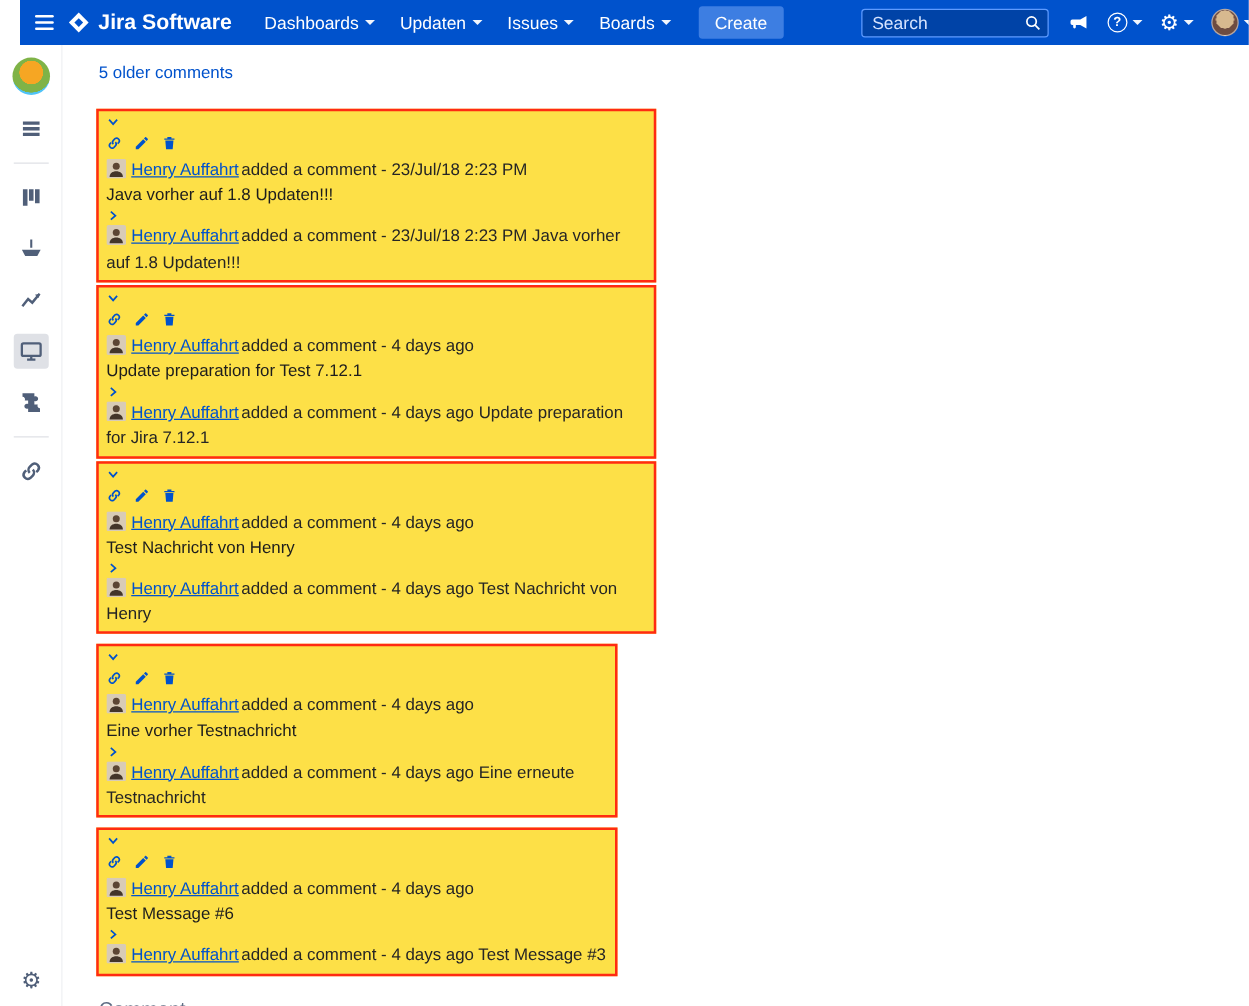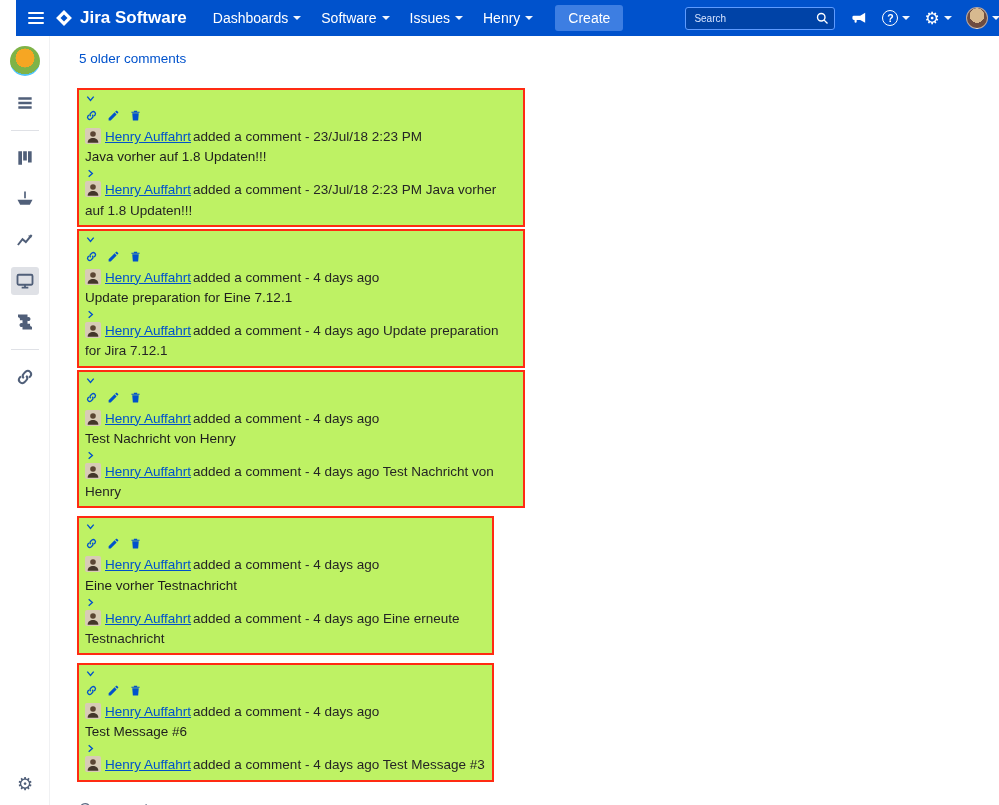--- a/index.html
+++ b/index.html
@@ -20,21 +20,21 @@
   .logo { display: flex; align-items: center; gap: 6px; font-size: 17px; font-weight: bold; margin-right: 16px; white-space: nowrap; }
   .navitem { display: flex; align-items: center; gap: 5px; font-size: 14px; padding: 0 10px; height: 20px; cursor: pointer; white-space: nowrap; }
   .caret { width: 0; height: 0; border-left: 4px solid transparent; border-right: 4px solid transparent; border-top: 4px solid #fff; opacity: .95; }
   .create-btn {
     background: var(--create-bg, #3D7EE2); border: none; color: #fff; font-size: 14px;
     padding: 5px 13px; border-radius: 3px; margin: 0 12px; cursor: pointer; font-family: inherit;
   }
   .search-wrap { margin-left: 50px; position: relative; }
   .search-input {
     width: 150px; height: 23px; background: rgba(0,0,0,0.18); border: 1px solid #5E9BFF;
-    border-radius: 3px; color: #fff; padding: 0 26px 0 8px; font-size: 10px; font-family: inherit; outline: none;
+    border-radius: 3px; color: #fff; padding: 0 26px 0 8px; font-size: 14px; font-family: inherit; outline: none;
   }
   .search-input::placeholder { color: #D6E4FF; }
   .search-mag { position: absolute; right: 5px; top: 4px; }
   .nav-right { display: flex; align-items: center; gap: 14px; margin-left: 16px; }
   .nav-icon-group { display: flex; align-items: center; gap: 4px; cursor: pointer; }
   .help-circle {
     width: 16px; height: 16px; border: 1.6px solid #fff; border-radius: 50%;
     font-size: 10.5px; font-weight: bold; display: flex; align-items: center; justify-content: center; color: #fff;
   }
   .gear-glyph { font-size: 17px; line-height: 1; color: #fff; }
@@ -52,21 +52,21 @@
   .side-btn.selected { background: #DFE1E6; }
   .side-divider { width: 28px; height: 1px; background: #DFE1E6; }
   .side-bottom { position: absolute; bottom: 10px; left: 0; width: 50px; display: flex; justify-content: center; color: #505F79; font-size: 18px; cursor: pointer; }
 
   
   .content { position: absolute; top: 36px; left: 50px; width: 949px; padding: 13px 0 0 27px; }
   .older-link { display: inline-block; color: var(--link-blue, #0052CC); font-size: 13.5px; margin: 0 0 22px 2px; text-decoration: none; }
 
   .comment-box {
     border: 2px solid var(--highlight-border, #FF2B12);
-    padding: 2px 6px 4px 6px; margin-bottom: 2px; font-size: 13.5px; background: #bef264;
+    padding: 2px 6px 4px 6px; margin-bottom: 2px; font-size: 13.5px; background: #fde047;
   }
   .comment-box.wide { width: 448px; }
   .comment-box.narrow { width: 417px; }
   .comment-box.gap { margin-top: 8px; }
   .chev { color: var(--link-blue, #0052CC); height: 13px; display: flex; align-items: center; cursor: pointer; }
   .actions { display: flex; gap: 9px; color: var(--link-blue, #0052CC); margin: 4px 0 5px 0; }
   .actions > span { cursor: pointer; display: inline-flex; }
   .meta-row, .collapsed-row { line-height: 1.5; color: #252525; }
   .avatar-mini { display: inline-block; width: 16px; height: 16px; vertical-align: -3px; margin-right: 4px; border-radius: 2px; overflow: hidden; }
   .author { color: var(--link-blue, #0052CC); text-decoration: underline; }
@@ -181,29 +181,29 @@
       <path d="M12 2.5l9.5 9.5-9.5 9.5L2.5 12z" fill="#fff"></path>
       <path d="M12 7.8l4.2 4.2-4.2 4.2-4.2-4.2z" fill="#0052CC"></path>
     </svg>
     <span>Jira Software</span>
   </div>
   <div class="navitem">
       <span>Dashboards</span>
       <span class="caret"></span>
     </div>
   <div class="navitem">
-      <span>Software</span>
+      <span>Updaten</span>
       <span class="caret"></span>
     </div>
   <div class="navitem">
       <span>Issues</span>
       <span class="caret"></span>
     </div>
   <div class="navitem">
-      <span>Henry</span>
+      <span>Boards</span>
       <span class="caret"></span>
     </div>
   <button class="create-btn">Create</button>
   <div class="search-wrap">
     <input class="search-input" type="text" placeholder="Search" style="">
     <svg class="ic search-mag" width="15" height="15" style="color:#fff">
         <use href="#i-mag"></use>
       </svg>
   </div>
   <div class="nav-right">
@@ -336,21 +336,21 @@
           <svg class="ic" width="13" height="13">
             <use href="#i-trash"></use>
           </svg>
         </span>
     </div>
     <div class="meta-row">
       <span class="avatar-mini"><svg class="ic" width="16" height="16">
             <use href="#i-person"></use>
           </svg></span><a class="author">Henry Auffahrt</a><span class="meta-text">added a comment - 4 days ago</span>
     </div>
-    <div class="body-text">Update preparation for Eine 7.12.1</div>
+    <div class="body-text">Update preparation for Test 7.12.1</div>
     <div class="chev">
         <svg class="ic" width="11" height="11">
           <use href="#i-chevright"></use>
         </svg>
       </div>
     <div class="collapsed-row">
       <span class="avatar-mini"><svg class="ic" width="16" height="16">
             <use href="#i-person"></use>
           </svg></span><a class="author">Henry Auffahrt</a><span class="meta-text">added a comment - 4 days ago Update preparation for Jira 7.12.1</span>
     </div>

